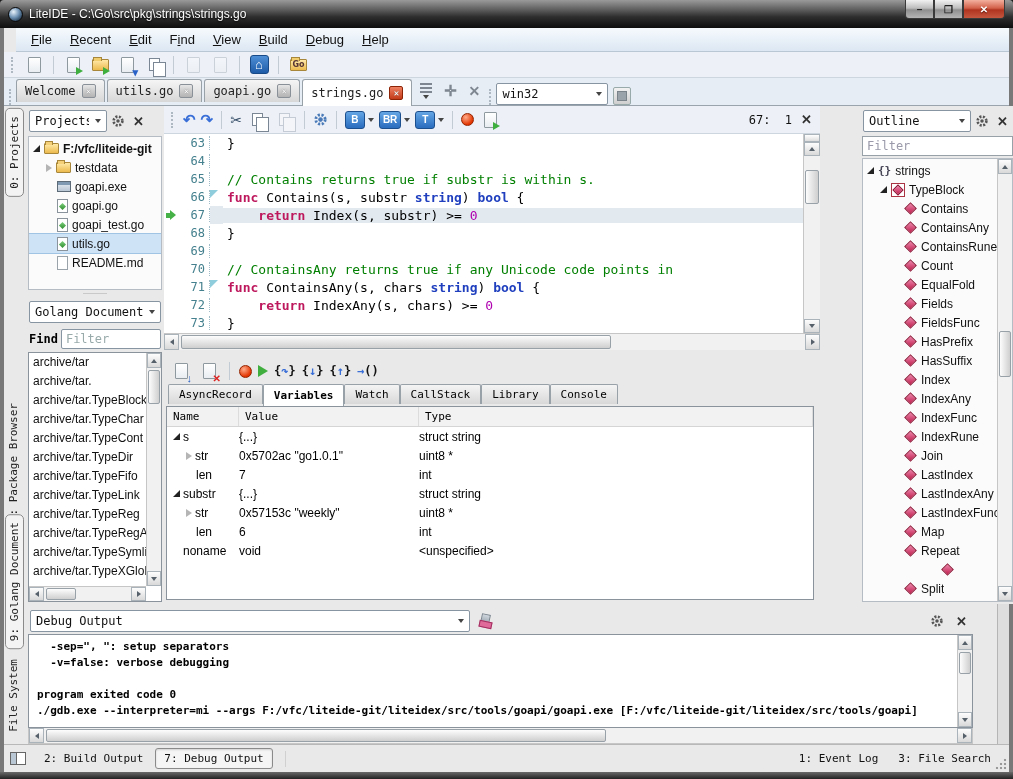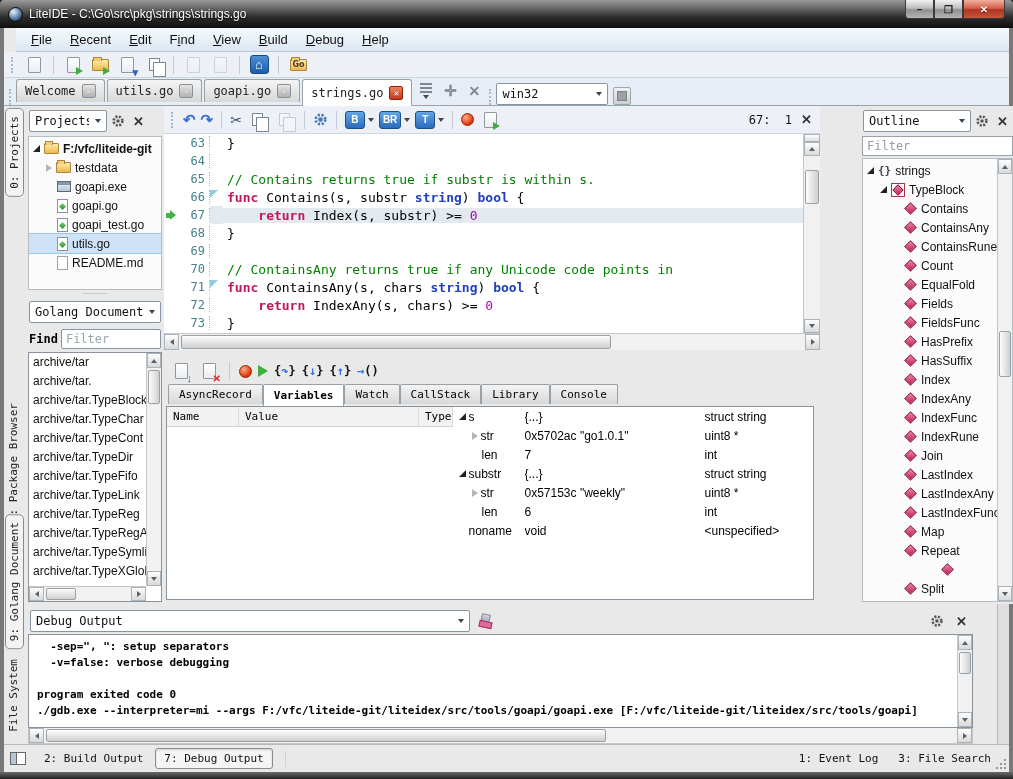--- a/index.html
+++ b/index.html
@@ -162,21 +162,21 @@
   .ehsb{height:17px;background:#f1f1f1;border-top:1px solid #c6c6c6;display:flex}
   .dgap{height:8px}
   .dbgtb{height:26px;display:flex;align-items:center;gap:6px;padding:0 6px;background:#e9e9e9}
   .step{font:bold 12px "DejaVu Sans Mono",monospace;color:#111}
   .step b{color:#3a6fd8}
   .garrow{width:0;height:0;border-top:6px solid transparent;border-bottom:6px solid transparent;border-left:10px solid #3fae3f}
   .dbgtabs{height:22px;display:flex;align-items:flex-start;padding-left:4px;gap:0}
   .dtab2{height:20px;padding:0 10px;display:flex;align-items:center;background:linear-gradient(#f4f4f4,#d8d8d8);
     border:1px solid #98a0a8;border-bottom:none;border-radius:2px 2px 0 0;font:11px "DejaVu Sans Mono",monospace}
   .dtab2.active{background:#fff;height:22px;font-weight:bold}
-  .vartab{flex:1;margin:0 6px 4px 2px;background:#fff;border:1px solid #8a939b;display:flex;flex-direction:row;overflow:hidden}
+  .vartab{flex:1;margin:0 6px 4px 2px;background:#fff;border:1px solid #8a939b;display:flex;flex-direction:column;overflow:hidden}
   .vhead{height:20px;display:grid;grid-template-columns:72px 180px 1fr;background:#f2f2f2;border-bottom:1px solid #d5d5d5;
     font:11px "DejaVu Sans Mono",monospace;align-items:center}
   .vhead span{padding-left:6px;border-right:1px solid #dcdcdc;height:100%;display:flex;align-items:center}
   .vrow{height:19px;display:grid;grid-template-columns:72px 180px 1fr;font-size:12px;align-items:center}
   .vrow .nc{display:flex;align-items:center;gap:3px;overflow:hidden;white-space:nowrap}
   .vrow span{white-space:nowrap;overflow:hidden}
   
   .rightsb{position:absolute;left:860px;top:106px;width:155px;height:498px;background:#e9e9e9;display:flex;flex-direction:column}
   .rfilter{margin:0 2px;height:20px;border:1px solid #98a0a8;background:#fff;padding:0 4px;font:12px "DejaVu Sans Mono",monospace;min-width:0}
   .rfilter::placeholder{color:#99a}

